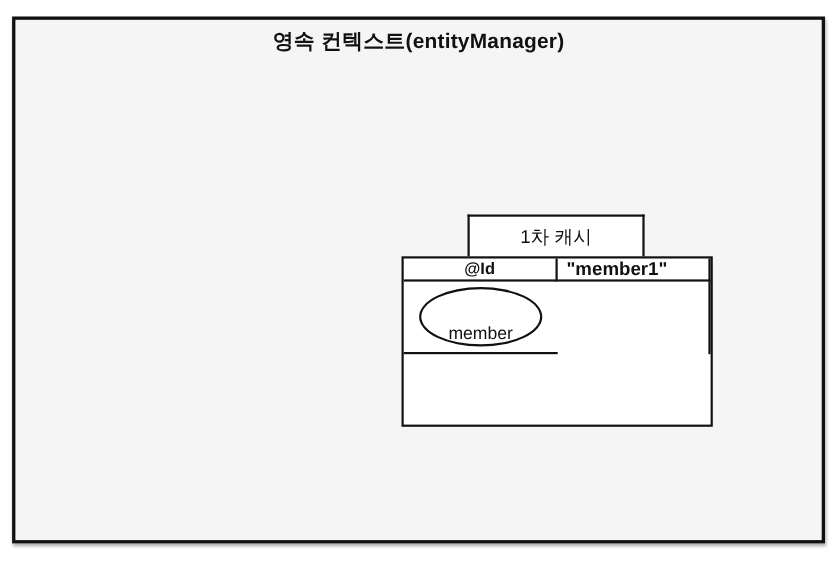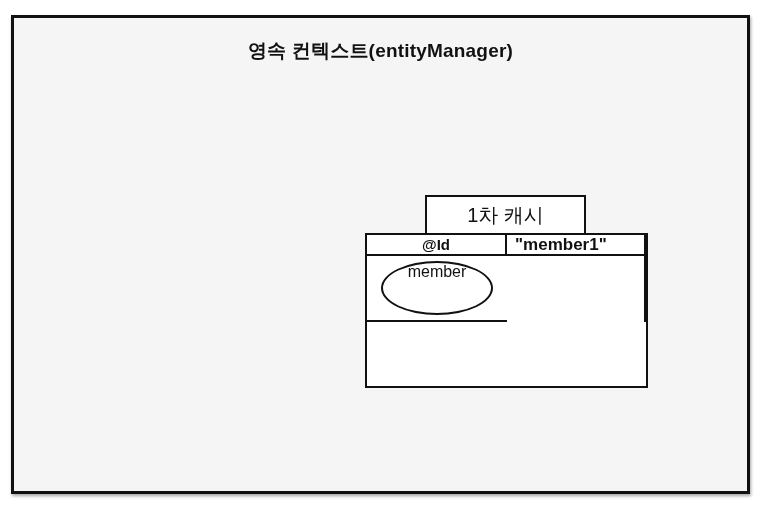--- a/index.html
+++ b/index.html
@@ -17,41 +17,41 @@
     position: absolute;
     left: 11px; top: 15px;
     width: 739px; height: 479px;
     box-sizing: border-box;
     border: 3px solid #111111;
     background: #f5f5f5;
     box-shadow: 1px 2px 3px rgba(0,0,0,0.35);
   }
 
   .title {
-    margin-top: 21px;
+    margin-top: 9px;
     text-align: center;
     font-size: 19px;
     font-weight: bold;
     line-height: 24px;
     letter-spacing: 0.2px;
   }
 
   
   .cache-tab {
     position: absolute;
     left: 411px; top: 177px;   
     width: 161px; height: 41px;
     box-sizing: border-box;
     background: #ffffff;
     border: 2.5px solid #111111;
     border-bottom: none;
     display: flex;
     align-items: center;
     justify-content: center;
-    font-size: 20px;
+    font-size: 17px;
     font-weight: 400;
     padding-bottom: 2px;
   }
 
   
   .cache-table {
     position: absolute;
     left: 351px; top: 215px;   
     width: 283px; height: 155px;
     box-sizing: border-box;
@@ -78,21 +78,21 @@
     font-size: 17px;
   }
 
   .entity-ellipse {
     width: 112px; height: 54px;
     box-sizing: border-box;
     border: 2px solid #111111;
     border-radius: 50%;
     background: #ffffff;
     display: flex;
-    align-items: flex-start;
+    align-items: flex-end;
     justify-content: center;
     font-size: 16px;
     font-weight: 400;
   }
 </style>
 </head>
 <body>
 
 <div class="outer-box">
 

